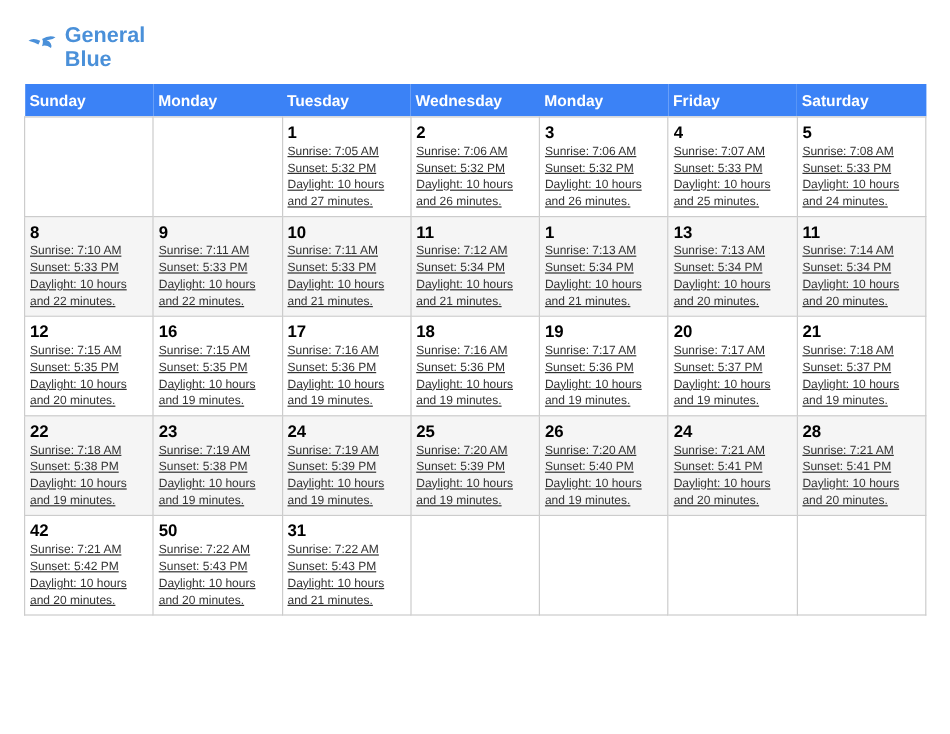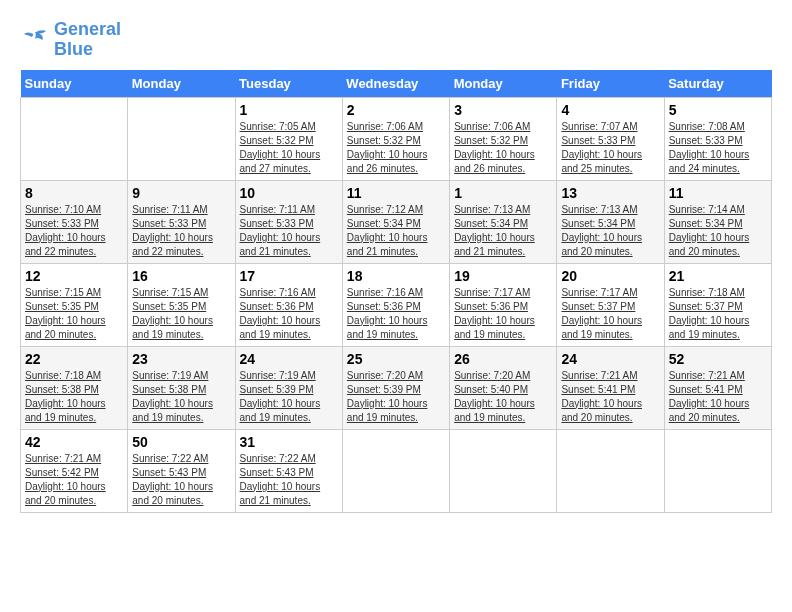--- a/index.html
+++ b/index.html
@@ -345,21 +345,21 @@
         <td>
         <span class="day-num">24</span>
         <div class="day-info">
           Sunrise: 7:21 AM<br>
           Sunset: 5:41 PM<br>
           Daylight: 10 hours<br>
           and 20 minutes.
         </div>
       </td>
         <td>
-        <span class="day-num">52</span>
+        <span class="day-num">28</span>
         <div class="day-info">
           Sunrise: 7:21 AM<br>
           Sunset: 5:41 PM<br>
           Daylight: 10 hours<br>
           and 20 minutes.
         </div>
       </td>
       </tr>
       <tr>
         <td>

